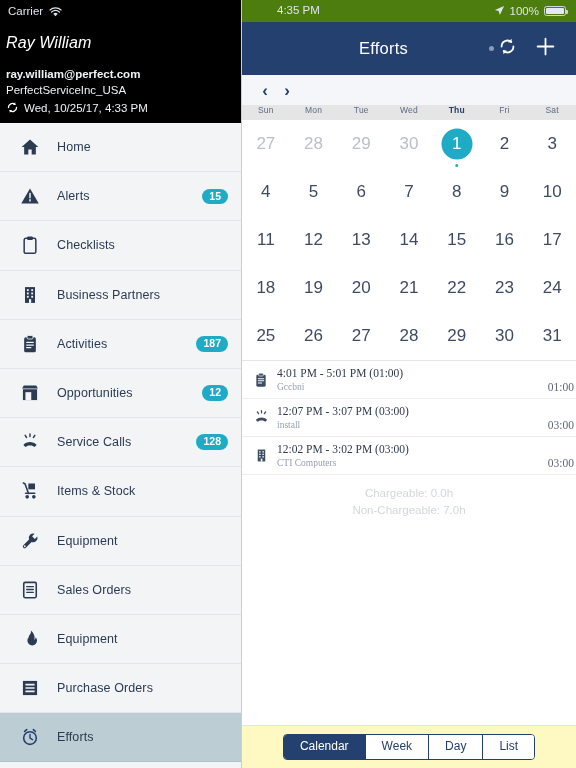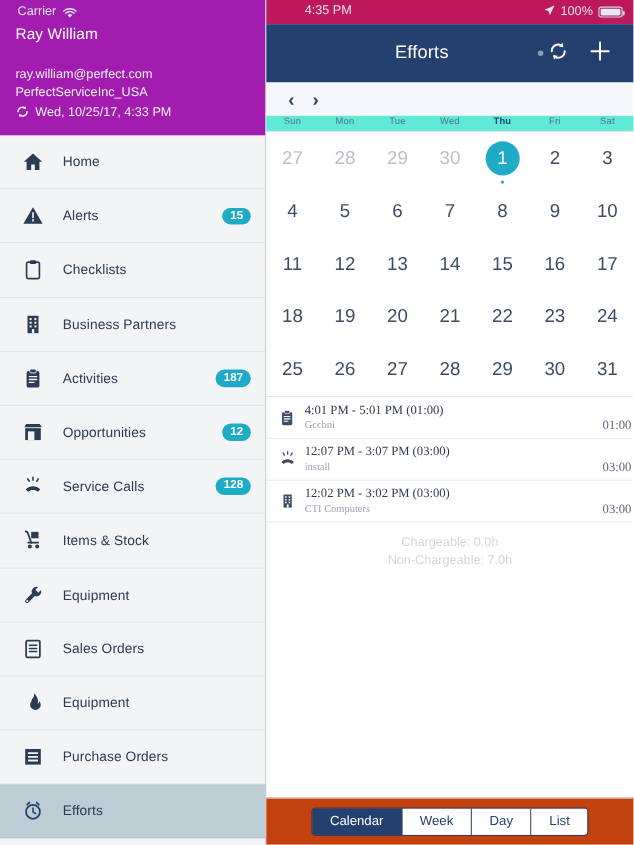--- a/index.html
+++ b/index.html
@@ -7,25 +7,25 @@
   body {
     font-family:"Liberation Sans", sans-serif;
     background:#ffffff;
     overflow:hidden;
     -webkit-font-smoothing:antialiased;
   }
   .app { position:relative; width:576px; height:768px; display:flex; }
 
   
   .sidebar { width:242px; height:768px; background:#f2f4f6; position:relative; }
-  .sb-head { background:#a21caf; height:123px; padding:0 14px; position:relative; color:#fff; }
+  .sb-head { background:#000000; height:123px; padding:0 6px; position:relative; color:#fff; }
   .sb-status { height:22px; display:flex; align-items:center; gap:6px; font-size:11.5px; color:#dfe4ec; padding-left:2px; }
   .wifi-ic { display:inline-block; width:13px; height:10px; position:relative; top:1px; }
-  .sb-name { font-size:14px; letter-spacing:.1px; }
-  .sb-email { font-size:11.5px; margin-top:24px; color:#eef1f6; }
+  .sb-name { font-size:16px; margin-top:12px; letter-spacing:.1px;font-style:italic; }
+  .sb-email { font-size:11.5px; margin-top:16px; color:#eef1f6;font-weight:bold; }
   .sb-company { font-size:11.5px; margin-top:4px; color:#eef1f6; }
   .sb-sync { font-size:11.5px; margin-top:5px; color:#eef1f6; display:flex; align-items:center; gap:5px; }
   .sync-ic { width:13px; height:13px; display:inline-block; }
 
   .sb-list { height:645px; overflow:hidden; background:#f2f4f6; }
   .sb-item {
     height:49.2px; display:flex; align-items:center; padding:0 14px 0 18px;
     border-bottom:1px solid #e2e5e9; position:relative;
   }
   .sb-item.selected { background:#bdcdd4; border-bottom-color:#b0c2ca; }
@@ -33,41 +33,41 @@
   .sb-label { font-size:12.5px; color:#2b3b52; letter-spacing:.1px; flex:1; }
   .sb-badge {
     background:#1fabc6; color:#fff; font-size:10.5px; font-weight:bold;
     border-radius:9px; padding:2px 7px 3px; min-width:24px; text-align:center; line-height:1;
   }
   .sb-sep { position:absolute; right:0; top:0; width:1px; height:768px; background:#c9ced6; z-index:5; }
 
   
   .main { width:334px; height:768px; background:#fff; position:relative; display:flex; flex-direction:column; }
   .m-status {
-    height:22px; background:#be185d; color:#dfe4ec; font-size:11.5px;
+    height:22px; background:#4d7c0f; color:#dfe4ec; font-size:11.5px;
     display:flex; align-items:center; padding:0 10px 0 0; position:relative;
   }
   .m-time { position:absolute; left:35px; top:4px; font-size:11.5px; }
   .m-right { margin-left:auto; display:flex; align-items:center; gap:5px; }
   .batt { width:22px; height:10px; border:1px solid #cdd5e2; border-radius:2.5px; position:relative; }
   .batt:before { content:""; position:absolute; left:1px; top:1px; bottom:1px; right:1px; background:#e3e8f1; border-radius:1px; }
   .batt:after { content:""; position:absolute; right:-3px; top:3px; width:2px; height:4px; background:#cdd5e2; border-radius:0 1px 1px 0; }
 
   .m-nav { height:53px; background:#24406e; display:flex; align-items:center; position:relative; }
   .m-title { flex:1; text-align:center; color:#fff; font-size:16.5px; padding-left:36px; letter-spacing:.2px; }
   .m-acts { display:flex; align-items:center; gap:18px; padding-right:20px; }
   .dot-badge { width:5px; height:5px; border-radius:50%; background:#8d9ab4; margin-right:-14px; }
 
   .cal-head { height:30px; background:#f5f6f9; display:flex; align-items:center; padding:0 12px; position:relative; }
   .cal-arrow { color:#24406e; font-size:17px; font-weight:bold; width:22px; text-align:center; line-height:1; }
   .cal-mid { flex:1; display:flex; align-items:center; justify-content:center; gap:7px; }
   .cal-month { font-size:13.5px; color:#2b3b52; }
   .info-ic { width:16px; height:16px; border:1.3px solid #24406e; border-radius:50%; display:flex; align-items:center; justify-content:center; font-size:10px; color:#24406e; font-style:italic; font-family:"Liberation Serif", serif; font-weight:bold; }
 
-  .wk-row { height:15px; background:#5eead4; display:flex; border-bottom:1px solid #e3e6ea; }
+  .wk-row { height:15px; background:#e5e5e5; display:flex; border-bottom:1px solid #e3e6ea; }
   .wk-cell { flex:1; text-align:center; font-size:8.5px; color:#5b6b86; letter-spacing:.2px; }
   .wk-cell.cur { color:#24406e; font-weight:bold; }
 
   .grid { background:#fff; }
   .g-row { display:flex; height:48px;justify-content:center; }
   .g-cell { flex:1; display:flex; align-items:center; justify-content:center; position:relative; }
   .g-num { font-size:17px; color:#3d4c63; font-weight:300; }
   .g-cell.dim .g-num { color:#b9c0ca; }
   .g-cell.today .g-num { color:#fff; z-index:2; position:relative; }
   .today-circle {
@@ -80,21 +80,21 @@
   .ev-row { height:38px; display:flex; align-items:center; padding:0 2px 0 8px; border-bottom:1px solid #ecedf0; position:relative; }
   .ev-ic { width:22px; flex:0 0 22px; display:flex; align-items:center; justify-content:center; }
   .ev-txt { flex:1; padding-left:5px; }
   .ev-main { font-size:11.5px; color:#2f3b4d; line-height:1.25; }
   .ev-sub { font-size:9.5px; color:#96a0ae; margin-top:2px; line-height:1.2; }
   .ev-dur { font-size:11.5px; color:#5c6676; padding-right:0px; align-self:flex-end; margin-bottom:5px; }
 
   .summary { padding:10px 0 0; text-align:center; }
   .sum-line { font-size:11.5px; color:#d2d6dc; line-height:1.45; }
 
-  .tabbar { margin-top:auto; height:43px; border-top:1px solid #e0e3e7; display:flex; align-items:center; justify-content:center; background:#c2410c; }
+  .tabbar { margin-top:auto; height:43px; border-top:1px solid #e0e3e7; display:flex; align-items:center; justify-content:center; background:#fef9c3; }
   .seg { display:flex; border:1px solid #24406e; border-radius:4px; overflow:hidden; }
   .seg-b { padding:4px 16px 5px; font-size:12px; color:#24406e; background:#fff; border-right:1px solid #24406e; line-height:1.25; }
   .seg-b:last-child { border-right:none; }
   .seg-b.active { background:#24406e; color:#fff; }
 </style>
 </head>
 <body>
 
 <div class="app">
 

